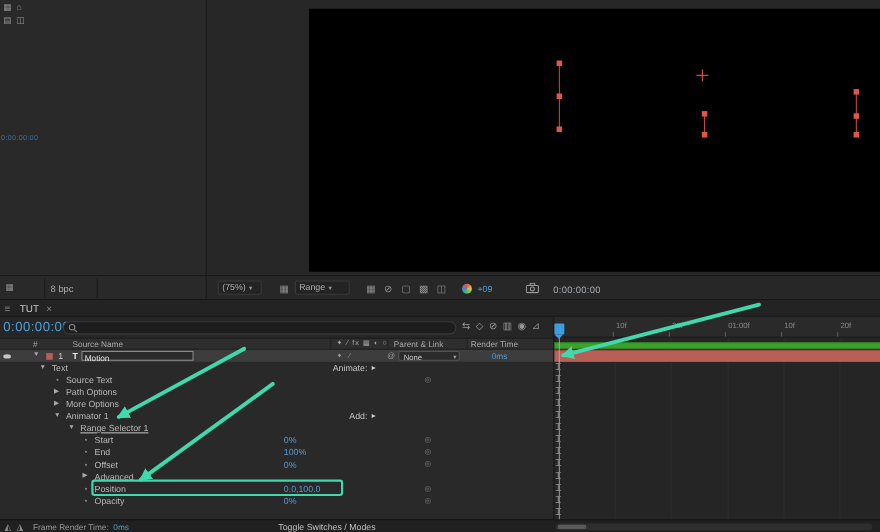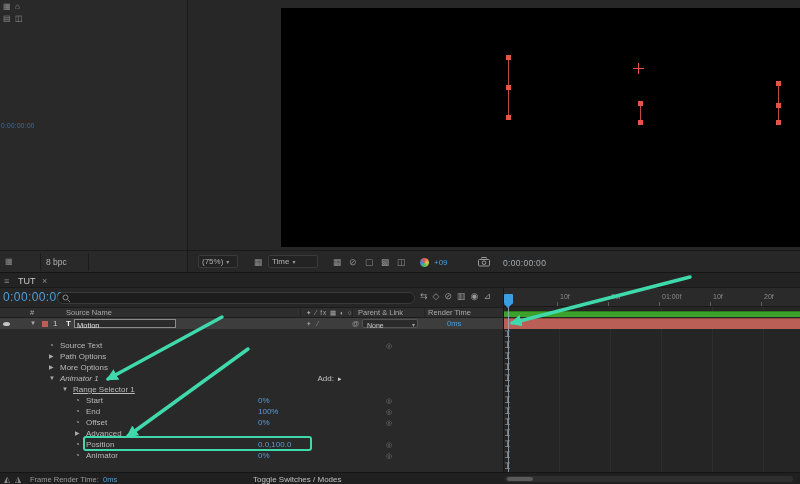--- a/index.html
+++ b/index.html
@@ -120,21 +120,21 @@
         <div class="marker-sq" style="left: 495px; top: 112px;"></div>
         <div class="anchor-marker" style="left: 352px; top: 55px;"></div>
       </div>
     <div id="comp-toolbar">
       <div class="tb-box" style="left:10px;width:40px">
         <span>(75%)</span>
         <span class="tb-caret">▾</span>
       </div>
       <span class="tb-icon" style="left:66px">▦</span>
       <div class="tb-box" style="left:80px;width:50px">
-        <span>Time</span>
+        <span>Range</span>
         <span class="tb-caret">▾</span>
       </div>
       <span class="tb-icon" style="left:145px">▦</span>
       <span class="tb-icon" style="left:161px">⊘</span>
       <span class="tb-icon" style="left:177px">▢</span>
       <span class="tb-icon" style="left:193px">▩</span>
       <span class="tb-icon" style="left:209px">◫</span>
       <span class="rgb-dot" style="left:232px"></span>
       <span class="exposure" style="left:246px">+09</span>
       <span class="abs" style="left:290px;top:6px">
@@ -197,36 +197,42 @@
       <span style="left:306px;letter-spacing:2px;font-size:6.5px;color:#9a9a9a">✦ ⁄</span>
       <span style="left:352px;font-size:7px;color:#9a9a9a">@</span>
       <span id="parent-dd">
         <span>None</span>
         <span class="dd-caret">▾</span>
       </span>
       <span style="left:447px;color:#4d9fd9;font-size:7.5px">0ms</span>
     </div>
 
     <div id="prop-rows">
+        <div class="prop-row" style="top: 0px;">
+          <span class="twirl" style="left: 36px;">▼</span>
+          <span class="pname" style="left: 47px;">Text</span>
+          <span class="rlabel">Animate:</span>
+          <span class="marrow">▸</span>
+        </div>
         <div class="prop-row" style="top: 11px;">
           <span class="sw" style="left: 49px;">◔</span>
           <span class="pname" style="left: 60px;">Source Text</span>
           <span class="inc-circle">◎</span>
         </div>
         <div class="prop-row" style="top: 22px;">
           <span class="twirl" style="left: 49px;">▶</span>
           <span class="pname" style="left: 60px;">Path Options</span>
         </div>
         <div class="prop-row" style="top: 33px;">
           <span class="twirl" style="left: 49px;">▶</span>
           <span class="pname" style="left: 60px;">More Options</span>
         </div>
         <div class="prop-row" style="top: 44px;">
           <span class="twirl" style="left: 49px;">▼</span>
-          <span class="pname" style="left: 60px; font-style: italic;">Animator 1</span>
+          <span class="pname" style="left: 60px;">Animator 1</span>
           <span class="rlabel">Add:</span>
           <span class="marrow">▸</span>
         </div>
         <div class="prop-row" style="top: 55px;">
           <span class="twirl" style="left: 62px;">▼</span>
           <span class="pname" style="left: 73px; text-decoration: underline;">Range Selector 1</span>
         </div>
         <div class="prop-row" style="top: 66px;">
           <span class="sw" style="left: 75px;">◔</span>
           <span class="pname" style="left: 86px;">Start</span>
@@ -250,21 +256,21 @@
           <span class="pname" style="left: 86px;">Advanced</span>
         </div>
         <div class="prop-row" style="top: 110px;">
           <span class="sw" style="left: 75px;">◔</span>
           <span class="pname" style="left: 86px;">Position</span>
           <span class="pval" style="left: 258px;">0.0,100.0</span>
           <span class="inc-circle">◎</span>
         </div>
         <div class="prop-row" style="top: 121px;">
           <span class="sw" style="left: 75px;">◔</span>
-          <span class="pname" style="left: 86px;">Animator</span>
+          <span class="pname" style="left: 86px;">Opacity</span>
           <span class="pval" style="left: 258px;">0%</span>
           <span class="inc-circle">◎</span>
         </div>
       </div>
 
     <div id="tl-footer">
       <span style="left:4px;font-size:8px;color:#8a8a8a">◭</span>
       <span style="left:15px;font-size:8px;color:#8a8a8a">◮</span>
       <span style="left:30px">Frame Render Time:</span>
       <span style="left:103px;color:#4d9fd9">0ms</span>

